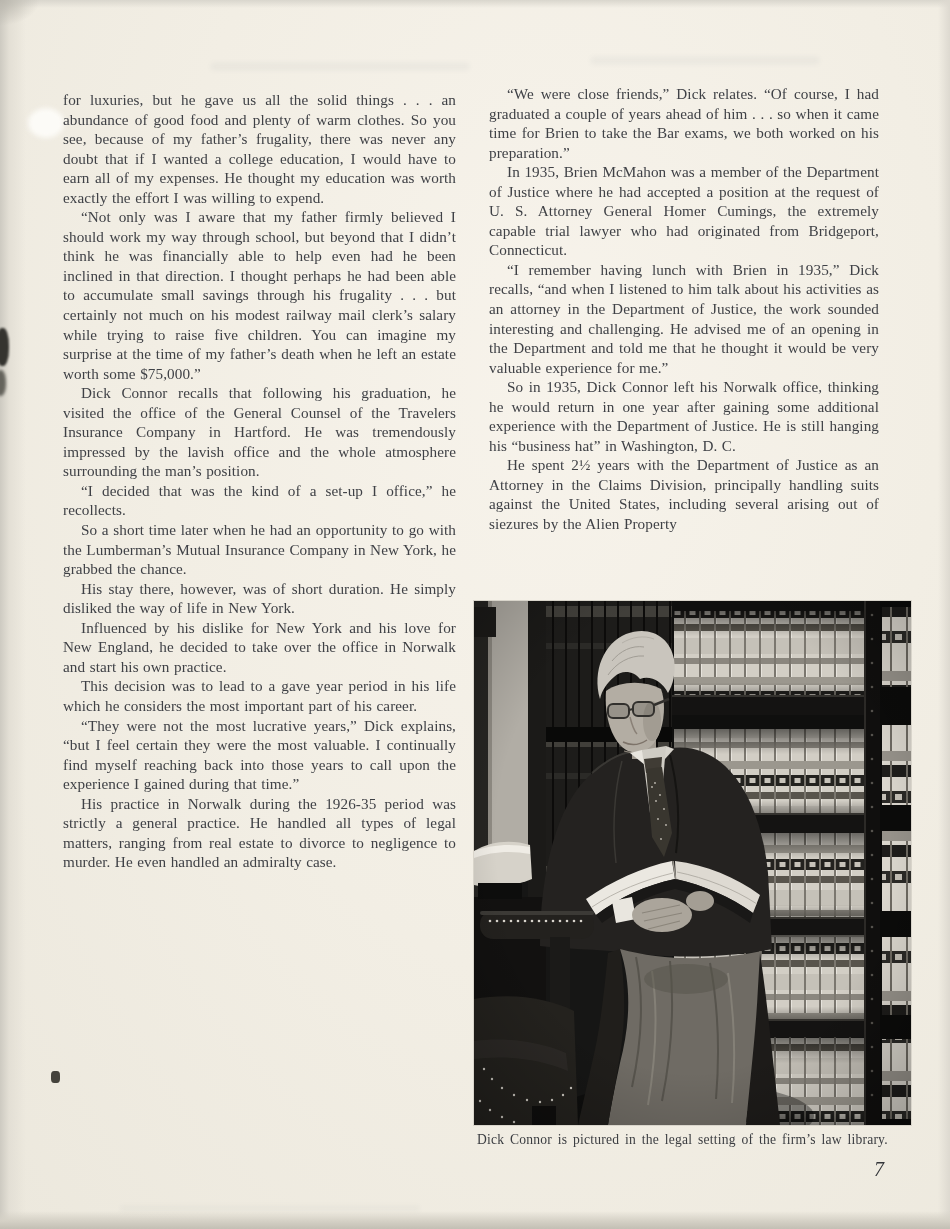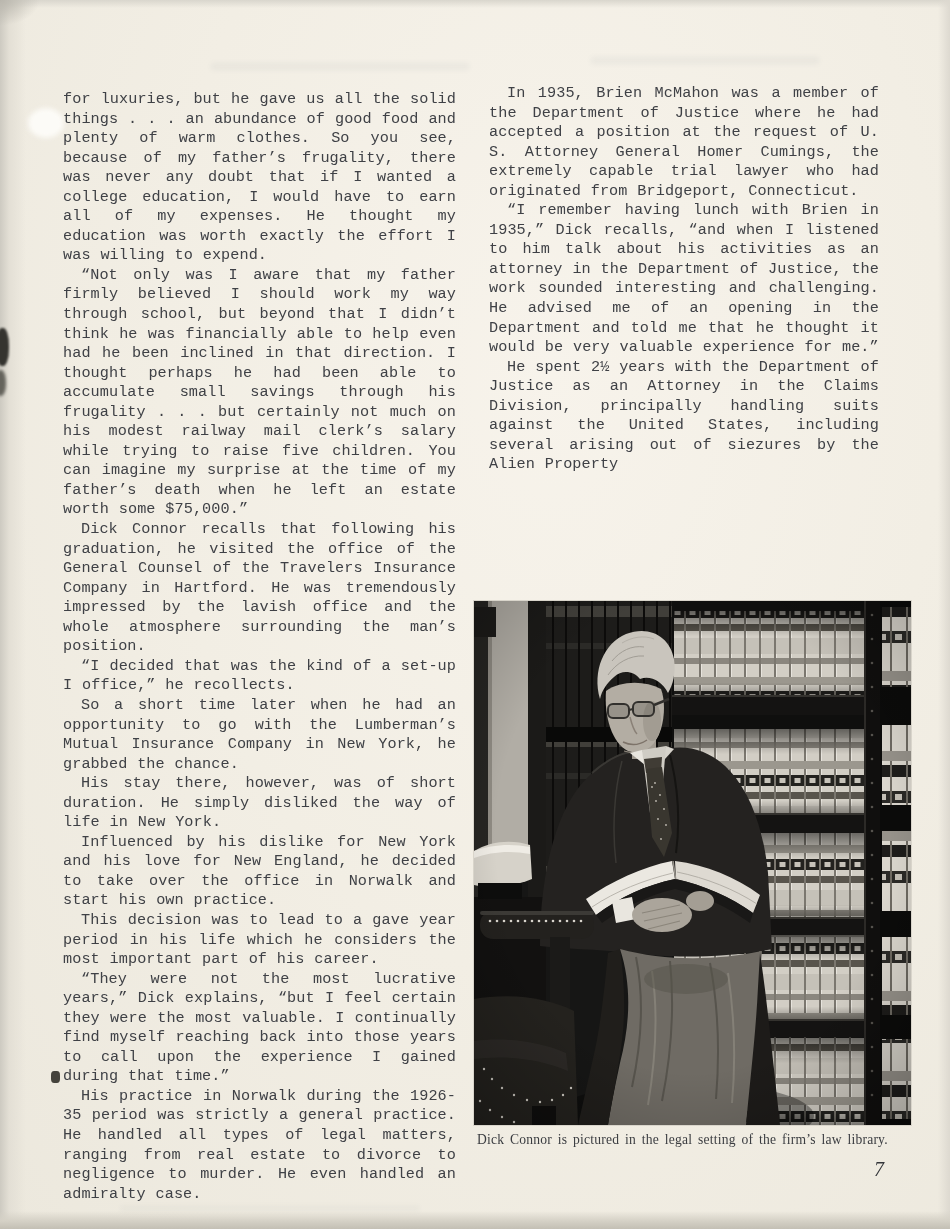--- a/index.html
+++ b/index.html
@@ -16,21 +16,21 @@
     background:linear-gradient(180deg,#d9d6cd, rgba(217,214,205,0));}
   .edge-right{position:absolute;right:0;top:0;width:12px;height:100%;
     background:linear-gradient(270deg,#ddd9d0, rgba(221,217,208,0));}
   .edge-bottom{position:absolute;left:0;bottom:0;width:100%;height:18px;
     background:linear-gradient(180deg, rgba(0,0,0,0), #d5d1c6 55%, #c3bfb4 100%);}
   .corner-tl{position:absolute;left:0;top:0;width:40px;height:26px;
     background:radial-gradient(ellipse at 0% 0%, #b9b6ad, rgba(185,182,173,0) 70%);}
 
   
   .col{position:absolute;text-align:justify;color:#3f4146;
-    font-size:15.2px;line-height:19.55px;letter-spacing:.08px;word-spacing:.6px;font-family:Liberation Mono, monospace;}
+    font-size:15.2px;line-height:19.55px;letter-spacing:.08px;word-spacing:.6px;}
   .col p{margin:0;text-indent:18px;}
   .col p.flush{text-indent:0;}
   .col-left{left:63px;top:90px;width:393px;}
   .col-right{left:489px;top:84px;width:390px;}
 
   
   .photo{position:absolute;left:474px;top:601px;width:437px;height:524px;
     background:#151514;box-shadow:0 0 0 1px #d9d5cb;}
   .photo svg{display:block;}
 
@@ -80,22 +80,24 @@
     <p>“I decided that was the kind of a set-up I office,” he recollects.</p>
     <p>So a short time later when he had an opportunity to go with the Lumberman’s Mutual Insurance Company in New York, he grabbed the chance.</p>
     <p>His stay there, however, was of short duration.  He simply disliked the way of life in New York.</p>
     <p>Influenced by his dislike for New York and his love for New England, he decided to take over the office in Norwalk and start his own practice.</p>
     <p>This decision was to lead to a gave year period in his life which he considers the most important part of his career.</p>
     <p>“They were not the most lucrative years,” Dick explains, “but I feel certain they were the most valuable. I continually find myself reaching back into those years to call upon the experience I gained during that time.”</p>
     <p>His practice in Norwalk during the 1926-35 period was strictly a general practice.  He handled all types of legal matters, ranging from real estate to divorce to negligence to murder.  He even handled an admiralty case.</p>
   </div>
 
   <div class="col col-right">
+    <p>“We were close friends,” Dick relates.  “Of course, I had graduated a couple of years ahead of him . . . so when it came time for Brien to take the Bar exams, we both worked on his preparation.”</p>
     <p>In 1935, Brien McMahon was a member of the Department of Justice where he had accepted a position at the request of U. S. Attorney General Homer Cumings, the extremely capable trial lawyer who had originated from Bridgeport, Connecticut.</p>
     <p>“I remember having lunch with Brien in 1935,” Dick recalls,  “and when I listened to him talk about his activities as an attorney in the Department of Justice, the work sounded interesting and challenging.  He advised me of an opening in the Department and told me that he thought it would be very valuable experience for me.”</p>
+    <p>So in 1935, Dick Connor left his Norwalk office, thinking he would return in one year after gaining some additional experience with the Department of Justice. He is still hanging his “business hat” in Washington, D. C.</p>
     <p>He spent 2½ years with the Department of Justice as an Attorney in the Claims Division, principally handling suits against the United States, including several arising out of siezures by the Alien Property</p>
   </div>
 
   <figure class="photo" style="margin:0">
     <svg width="437" height="524" viewBox="0 0 437 524">
       <defs>
         <pattern id="bk" width="15" height="84" patternUnits="userSpaceOnUse">
           <rect width="15" height="84" fill="#d2cec5"></rect>
           <rect width="2" height="84" fill="#7b776f"></rect>
           <rect x="2" width="1" height="84" fill="#e7e4dd"></rect>

